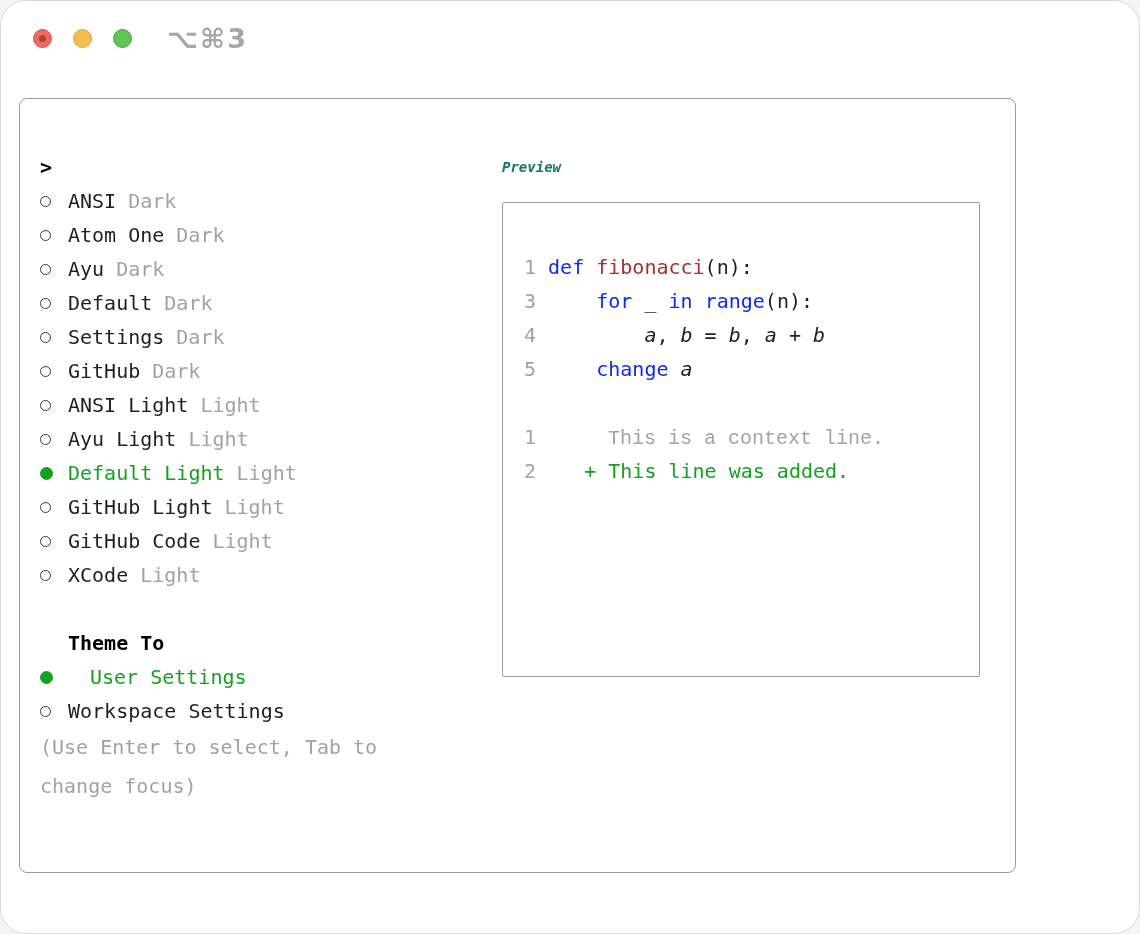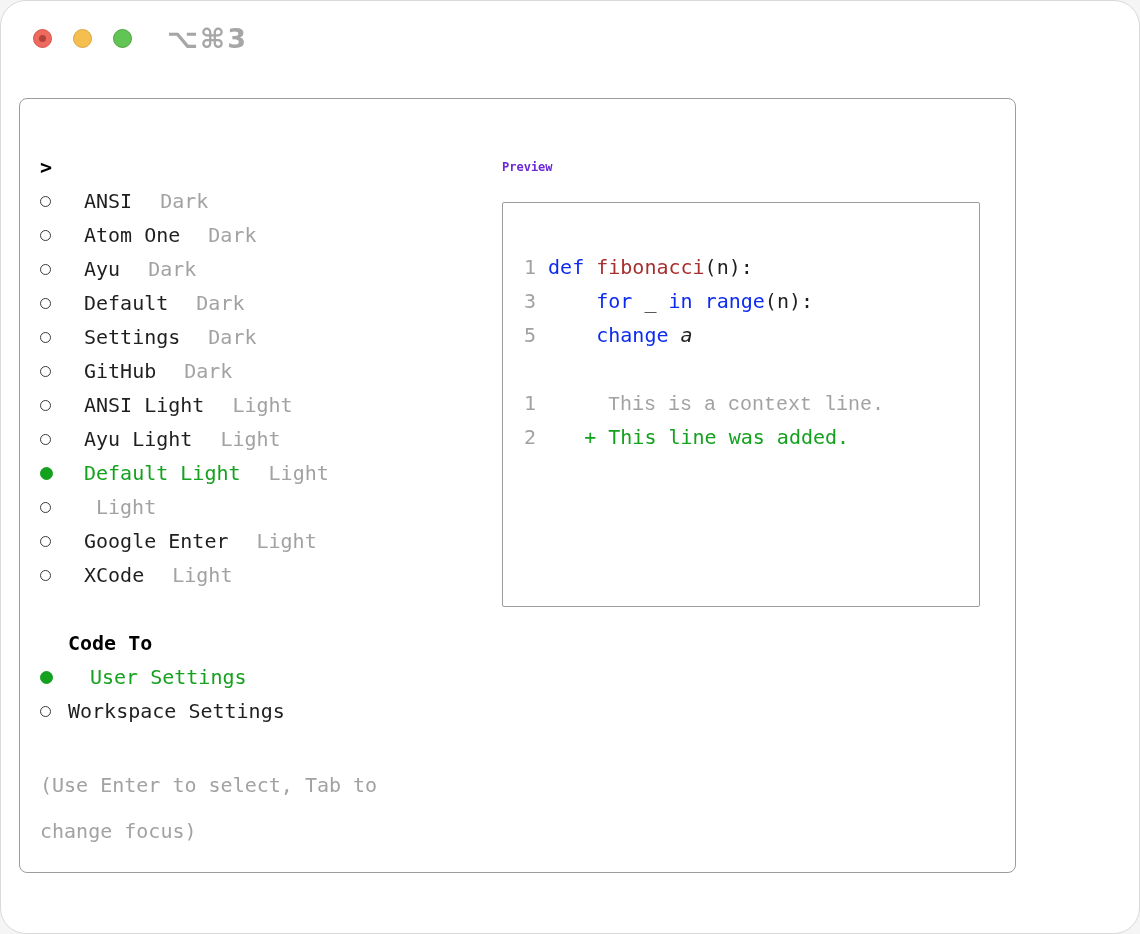--- a/index.html
+++ b/index.html
@@ -35,35 +35,35 @@
     position:absolute;left:18px;top:97px;width:997px;height:775px;
     border:1.5px solid var(--border);border-radius:8px;background:#fff;
   }
   .left-col{position:absolute;left:20px;top:51px;width:440px;}
   .right-col{position:absolute;left:482px;top:51px;width:500px;}
   .row{display:flex;align-items:center;height:34px;font-size:20px;line-height:34px;white-space:pre;}
   .marker{flex:0 0 28px;display:flex;align-items:center;}
   .picker-title .marker{font-weight:bold;color:#000;}
   .picker-title .title-text{font-weight:bold;color:#000;}
   .radio{width:11px;height:11px;border:1.5px solid #3a3a3a;border-radius:50%;display:inline-block;}
-  .theme-row{cursor:pointer;gap:16px;}
+  .theme-row{cursor:pointer;}
   .t-name{color:var(--text);}
   .t-variant{color:var(--muted);margin-left:12px;}
   .theme-row.selected .t-name{color:var(--green);}
   .theme-row.selected .radio{background:var(--green);border-color:var(--green);width:13px;height:13px;}
   .applyto-title{margin-top:34px;}
   .applyto-title .title-text{font-weight:bold;color:#000;}
   .apply-row.selected .a-label{color:var(--green);margin-left:22px;}
   .apply-row.selected .radio{background:var(--green);border-color:var(--green);width:13px;height:13px;}
   .apply-row{cursor:pointer;}
-  .hint{margin-top:34px;max-width:400px;font-size:20px;line-height:46px;color:var(--muted);}
+  .hint{max-width:400px;font-size:20px;line-height:39px;color:var(--muted);}
   
-  .preview-title{font-size:12px;line-height:34px;font-weight:bold;color:#6d28d9;}
+  .preview-title{font-size:14px;line-height:34px;font-weight:bold;color:#0f766e;font-style:italic;}
   .preview-box{
-    margin-top:18px;width:478px;height:405px;border:1.5px solid var(--border);
+    margin-top:18px;width:478px;height:475px;border:1.5px solid var(--border);
     border-radius:2px;padding:47px 0 0 21px;background:#fff;
   }
   .code-line,.diff-line{font-size:20px;line-height:34px;height:34px;white-space:pre;}
   .lnum{display:inline-block;width:1ch;text-align:right;margin-right:1ch;color:var(--muted);}
   .tok{color:var(--text);}
   .tok.kw{color:var(--blue);}
   .tok.fn{color:var(--fnred);}
   .tok.var{font-style:italic;}
   .diff-gap{height:34px;}
   .diff-line .context{color:var(--muted);font-family:Liberation Mono, monospace;}
@@ -132,36 +132,37 @@
         <span class="t-name">Ayu Light</span>
         <span class="t-variant">Light</span>
       </div>
       <div class="row theme-row selected">
         <span class="marker"><span class="radio"></span></span>
         <span class="t-name">Default Light</span>
         <span class="t-variant">Light</span>
       </div>
       <div class="row theme-row">
         <span class="marker"><span class="radio"></span></span>
+        <span class="t-name">GitHub Light</span>
         <span class="t-variant">Light</span>
       </div>
       <div class="row theme-row">
         <span class="marker"><span class="radio"></span></span>
-        <span class="t-name">Google Enter</span>
+        <span class="t-name">GitHub Code</span>
         <span class="t-variant">Light</span>
       </div>
       <div class="row theme-row">
         <span class="marker"><span class="radio"></span></span>
         <span class="t-name">XCode</span>
         <span class="t-variant">Light</span>
       </div>
 
       <div class="row applyto-title">
         <span class="marker"></span>
-        <span class="title-text">Code To</span>
+        <span class="title-text">Theme To</span>
       </div>
 
       <div class="row apply-row selected">
         <span class="marker"><span class="radio"></span></span>
         <span class="a-label">User Settings</span>
       </div>
       <div class="row apply-row">
         <span class="marker"><span class="radio"></span></span>
         <span class="a-label">Workspace Settings</span>
       </div>
@@ -173,20 +174,21 @@
     <div class="right-col">
       <div class="preview-title">Preview</div>
 
       <div class="preview-box">
 
         <div class="code-line"><span class="lnum">1</span><span class="tok kw">def </span><span class="tok fn">fibonacci</span><span class="tok">(n):</span></div>
 
 
         <div class="code-line"><span class="lnum">3</span><span class="tok">    </span><span class="tok kw">for</span><span class="tok"> _ </span><span class="tok kw">in</span><span class="tok"> </span><span class="tok kw">range</span><span class="tok">(n):</span></div>
 
+        <div class="code-line"><span class="lnum">4</span><span class="tok">        </span><span class="tok var">a</span><span class="tok">, </span><span class="tok var">b</span><span class="tok"> = </span><span class="tok var">b</span><span class="tok">, </span><span class="tok var">a</span><span class="tok"> + </span><span class="tok var">b</span></div>
 
         <div class="code-line"><span class="lnum">5</span><span class="tok">    </span><span class="tok kw">change</span><span class="tok"> </span><span class="tok var">a</span></div>
 
         <div class="diff-gap"></div>
 
         <div class="diff-line"><span class="lnum">1</span><span class="context">     This is a context line.</span></div>
         <div class="diff-line"><span class="lnum">2</span><span class="added">   + This line was added.</span></div>
 
       </div>
     </div>

